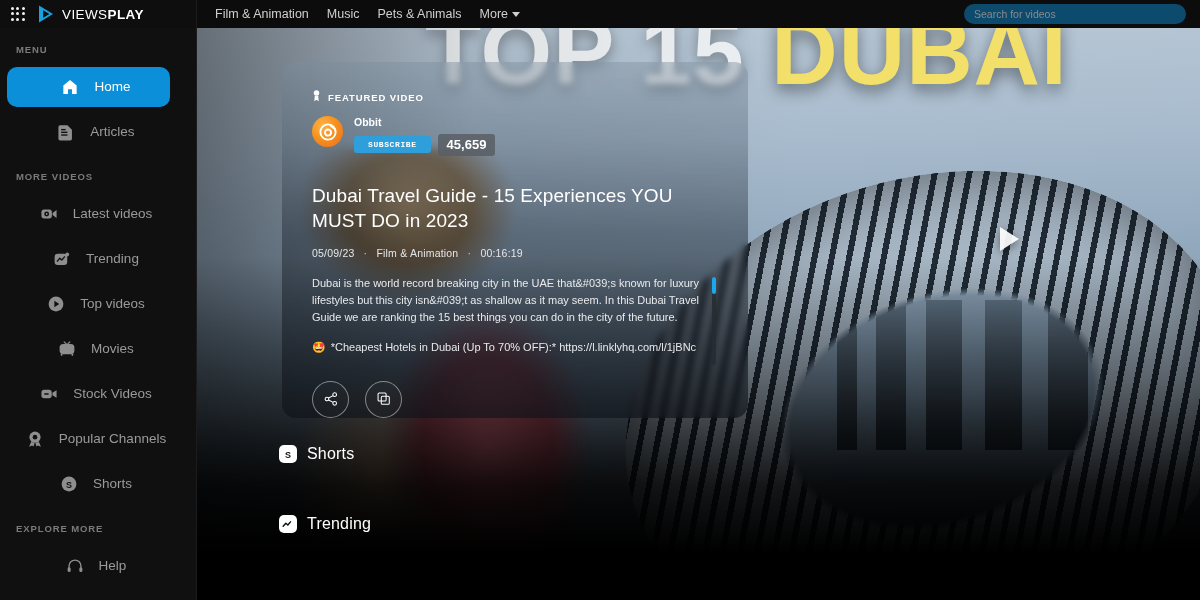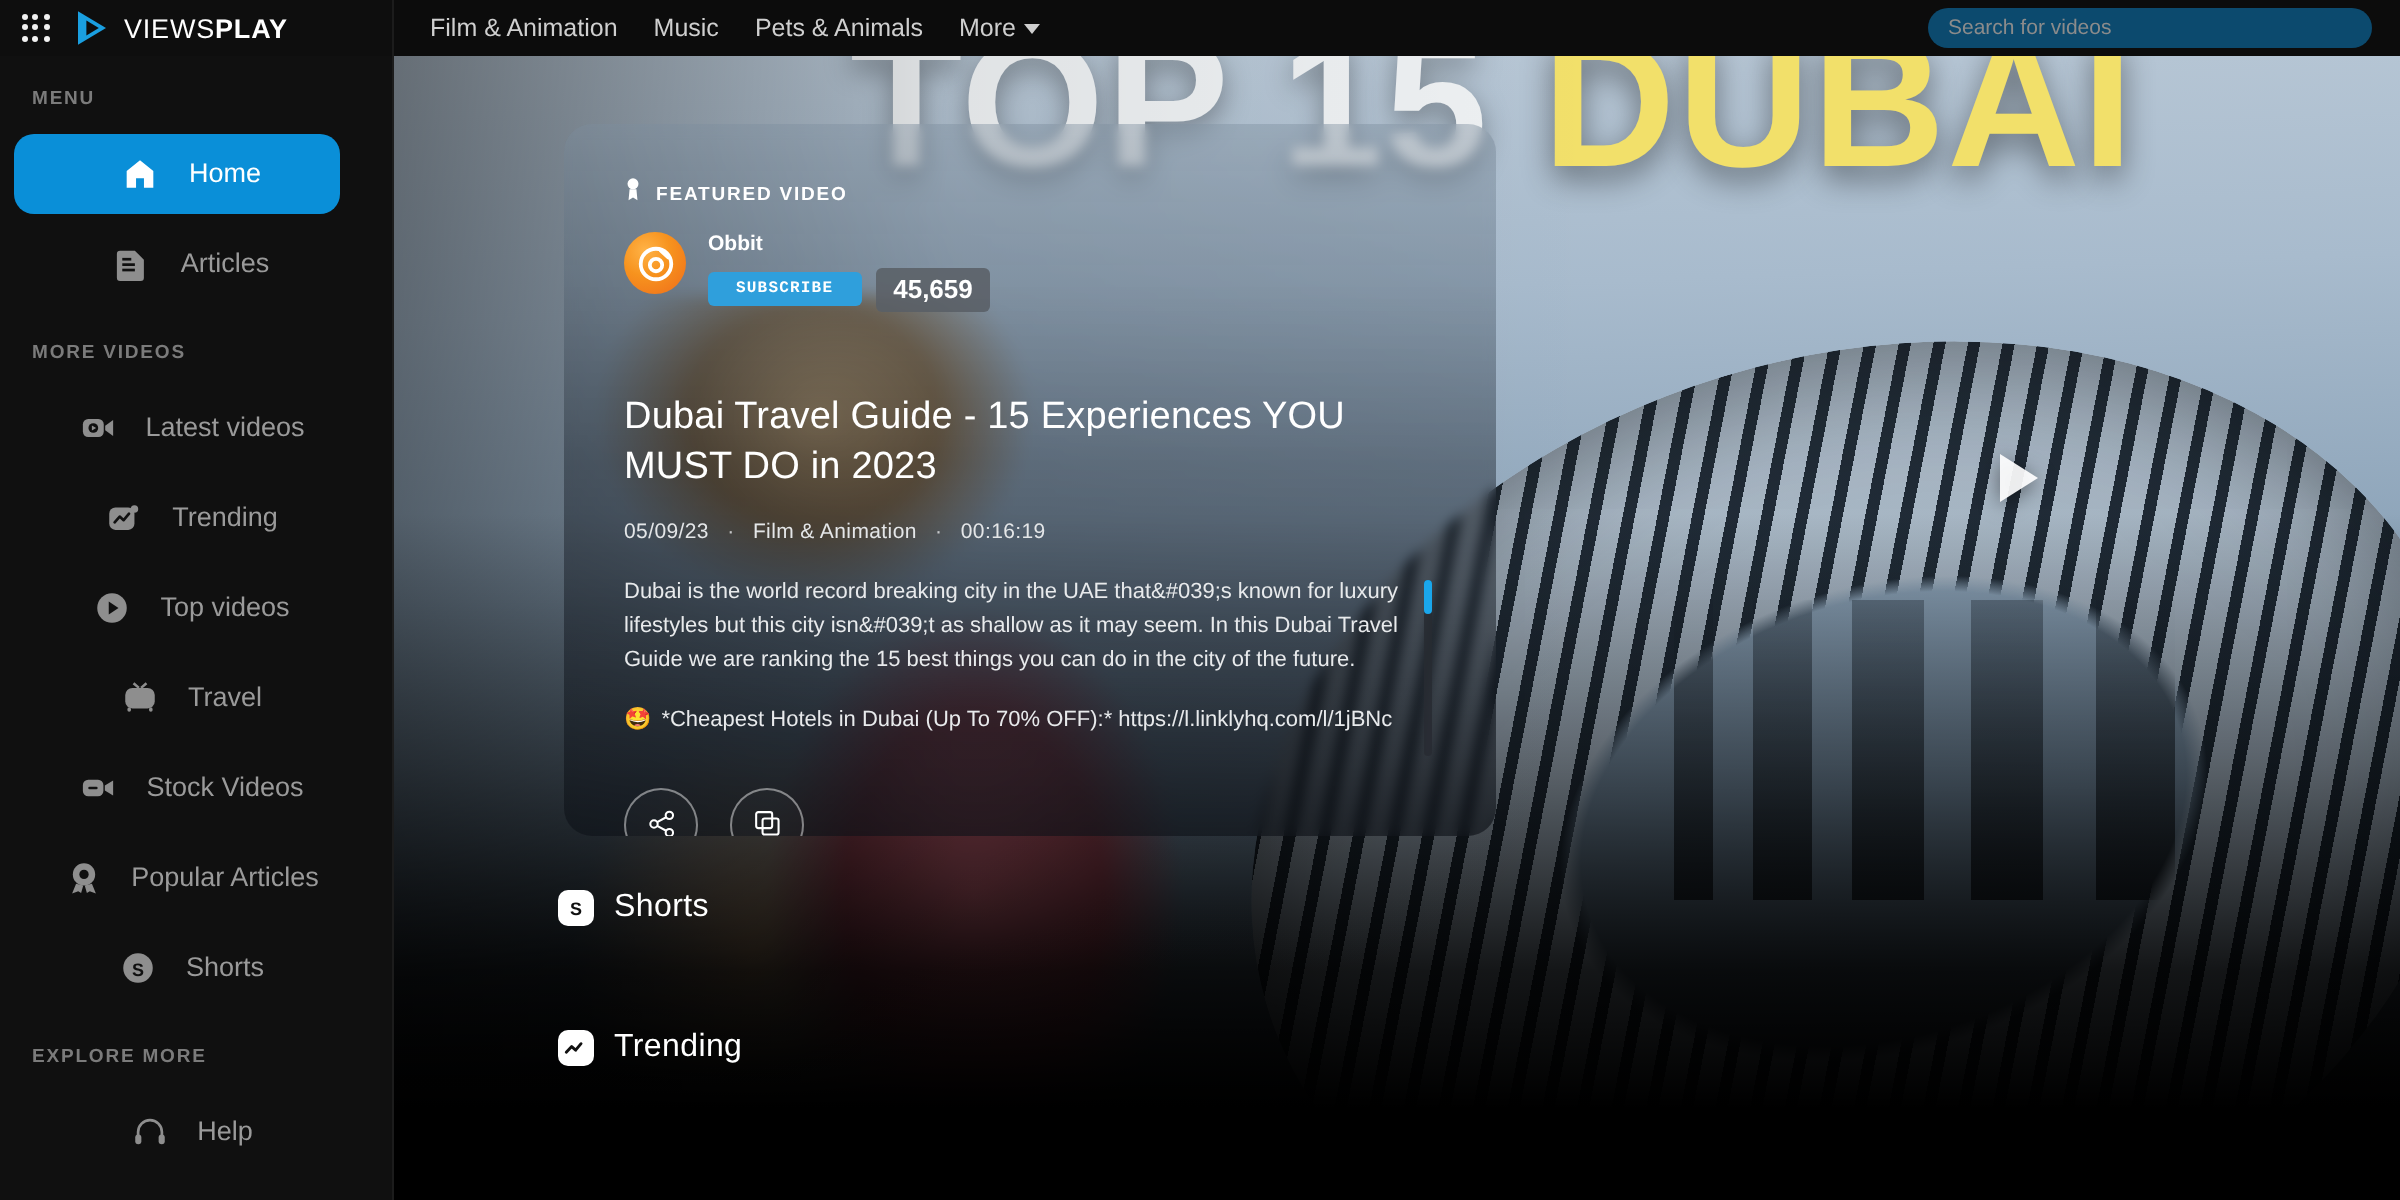--- a/index.html
+++ b/index.html
@@ -169,21 +169,21 @@
   .sub-btn {
     background: #2f9fdc; color: #ffffff; border: none; cursor: pointer;
     font-size: 8px; font-weight: 700; letter-spacing: .6px;
     padding: 4px 14px; border-radius: 3px; font-family: Liberation Mono, monospace;
   }
   .sub-count {
     background: rgba(90,96,102,.88); color: #ffffff; font-size: 13px; font-weight: 700;
     padding: 4px 9px; border-radius: 3px; line-height: 1.1;
   }
   .vtitle {
-    margin-top: 40px; font-size: 19px; line-height: 1.32; color: #ffffff;
+    margin-top: 27px; font-size: 19px; line-height: 1.32; color: #ffffff;
     font-weight: 400; letter-spacing: .1px;
   }
   .vmeta { margin-top: 14px; font-size: 10.5px; color: #e4e6e8; letter-spacing: .2px; }
   .vmeta .dot { margin: 0 6px; opacity: .8; }
 
   .desc-area { position: relative; margin-top: 16px; height: 92px; padding-right: 16px; overflow: hidden; }
   .desc-p { font-size: 11px; line-height: 1.55; color: #e8eaec; margin-bottom: 13px; }
   .desc-p.promo { display: flex; gap: 5px; align-items: flex-start; }
   .emoji { font-size: 11px; line-height: 1.5; }
   .scrollbar { position: absolute; right: 2px; top: 2px; width: 4px; height: 88px; background: rgba(40,44,50,.85); border-radius: 2px; cursor: pointer; }
@@ -304,21 +304,21 @@
 
       <div class="nav-item">
         <span class="ico">
           <svg width="18" height="18" viewBox="0 0 20 20" fill="#8e8e8e">
               <rect x="1.8" y="4.4" width="16.4" height="11.4" rx="4"></rect>
               <rect x="3" y="15.2" width="2" height="2.4" rx="1"></rect>
               <rect x="15" y="15.2" width="2" height="2.4" rx="1"></rect>
               <path d="M6.4 1.8 9.4 4.4M13.6 1.8 10.6 4.4" stroke="#8e8e8e" stroke-width="1.4"></path>
             </svg>
         </span>
-        <span class="nav-label">Travel</span>
+        <span class="nav-label">Movies</span>
       </div>
 
       <div class="nav-item">
         <span class="ico">
           <svg width="18" height="18" viewBox="0 0 20 20" fill="#8e8e8e">
               <rect x="1.6" y="5.4" width="11.4" height="9.2" rx="3"></rect>
               <path d="M13.8 8.6 18.4 5.8v8.4l-4.6-2.8z"></path>
               <rect x="4.6" y="9.3" width="5.2" height="1.4" rx=".7" fill="#101010"></rect>
             </svg>
         </span>
@@ -326,21 +326,21 @@
       </div>
 
       <div class="nav-item">
         <span class="ico">
           <svg width="18" height="18" viewBox="0 0 20 20" fill="#8e8e8e">
               <circle cx="10" cy="8" r="6.2"></circle>
               <circle cx="10" cy="8" r="2.6" fill="#101010"></circle>
               <path d="M5.6 13.2 3.4 18.6l3.4-1.3 1.6 1.1 1.2-4.2zM14.4 13.2l2.2 5.4-3.4-1.3-1.6 1.1-1.2-4.2z"></path>
             </svg>
         </span>
-        <span class="nav-label">Popular Articles</span>
+        <span class="nav-label">Popular Channels</span>
       </div>
 
       <div class="nav-item">
         <span class="ico">
           <svg width="18" height="18" viewBox="0 0 20 20">
               <circle cx="10" cy="10" r="8.2" fill="#8e8e8e"></circle>
               <text x="10" y="14.2" text-anchor="middle" font-family="Liberation Sans, sans-serif" font-size="10" font-weight="700" fill="#101010">S</text>
             </svg>
         </span>
         <span class="nav-label">Shorts</span>

